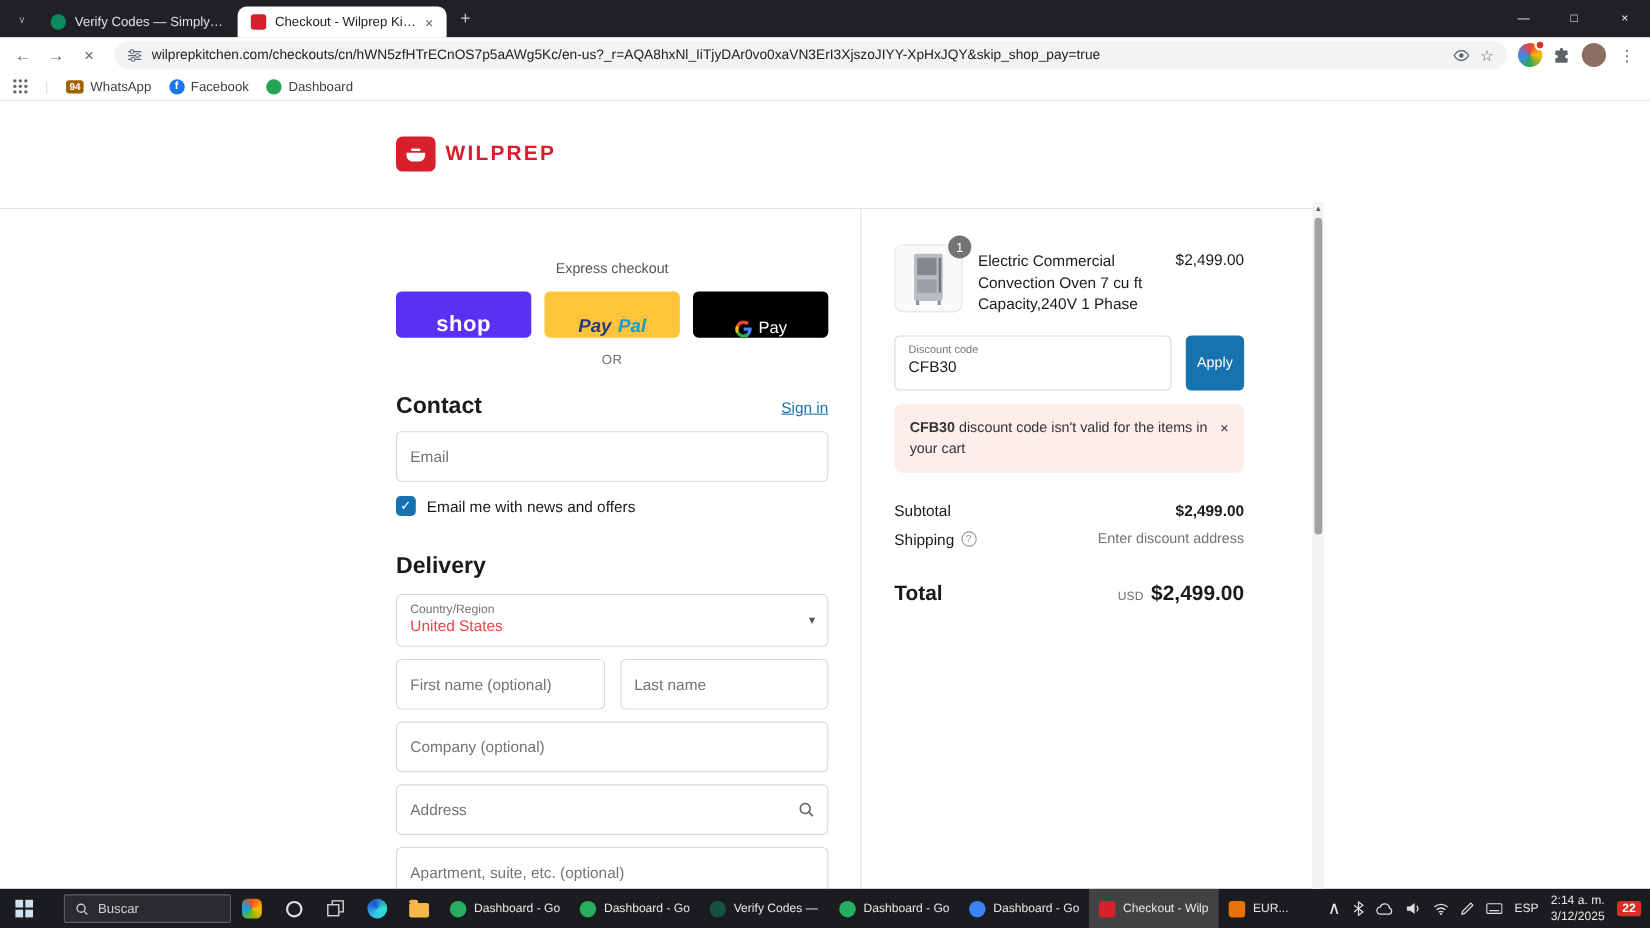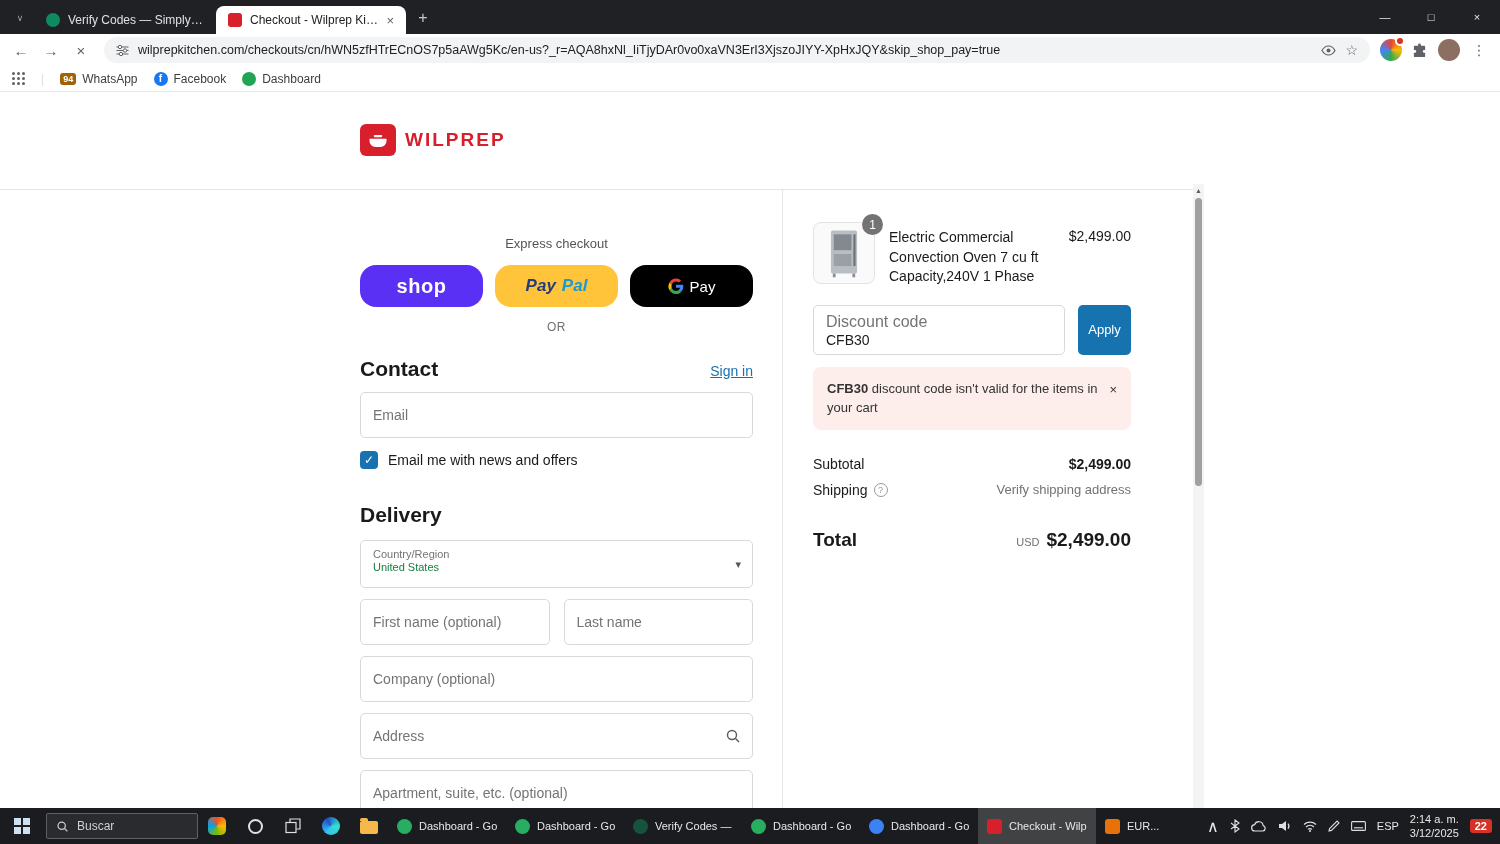--- a/index.html
+++ b/index.html
@@ -47,55 +47,55 @@
 
 .page{position:absolute;top:92px;left:0;width:1204px;height:716px;background:#fff;overflow:hidden}
 .site-header{height:98px;border-bottom:1px solid #e4e4e4;position:relative}
 .logo{position:absolute;left:360px;top:32px;display:flex;align-items:center;gap:9px}
 .logo-mark{width:36px;height:32px;background:#d7202c;border-radius:6px;display:flex;align-items:center;justify-content:center}
 .logo-text{color:#d7202c;font-weight:800;font-size:19px;letter-spacing:2px}
 
 .main-left{position:absolute;left:360px;top:114px;width:393px}
 .express-title{margin-top:30px;text-align:center;font-size:13px;color:#545454}
 .express-buttons{margin-top:14px;display:flex;gap:12px;height:42px}
-.exp{flex:1;border:none;border-radius:16px;display:flex;align-items:center;justify-content:center;gap:6px;cursor:pointer}
+.exp{flex:1;border:none;border-radius:5px;display:flex;align-items:flex-end;justify-content:center;gap:6px;cursor:pointer}
 .exp.shoppay{background:#5a31f4;color:#fff;font-size:20px;font-weight:700;letter-spacing:.5px}
 .exp.paypal{background:#ffc439;font-size:17px;font-style:italic;font-weight:800}
 .pp1{color:#253b80}.pp2{color:#179bd7}
 .exp.gpay{background:#000;color:#fff;font-size:15px;font-weight:500}
 .or{margin-top:13px;text-align:center;font-size:12px;color:#707070;letter-spacing:.5px}
 .section-head{margin-top:23px;display:flex;align-items:baseline;justify-content:space-between}
 h2{font-size:21px;color:#1a1a1a;font-weight:600}
 .link{color:#1773b0;font-size:14px;text-decoration:underline;cursor:pointer}
 .field{width:100%;height:46px;border:1px solid #d9d9d9;border-radius:5px;padding:0 12px;font-size:14px;color:#1a1a1a;margin-top:11px;background:#fff;outline:none}
 .field::placeholder{color:#747474}
 .check-row{margin-top:13px;display:flex;align-items:center;gap:10px;font-size:14px;color:#1a1a1a;cursor:pointer}
 .checkbox{width:18px;height:18px;border-radius:4px;background:#1773b0;color:#fff;font-size:12px;display:flex;align-items:center;justify-content:center;flex:none}
 .delivery-h{margin-top:34px}
 .select-field{position:relative;margin-top:13px;height:48px;border:1px solid #d9d9d9;border-radius:5px;padding:7px 12px 0;cursor:pointer;background:#fff}
 .select-field label{font-size:11px;color:#747474;display:block;cursor:pointer}
-.select-field .val{font-size:11px;color:#15803d;margin-top:1px}
+.select-field .val{font-size:14px;color:#ef4444;margin-top:1px}
 .select-field .chev{position:absolute;right:11px;top:50%;transform:translateY(-50%);color:#555;font-size:11px}
 .row2,.row3{display:flex;gap:14px}
 .row2 > *,.row3 > *{flex:1;min-width:0}
 .addr-wrap{position:relative;margin-top:11px}
 .addr-wrap .field{margin-top:0;padding-right:36px}
 .addr-wrap svg{position:absolute;right:12px;top:15px}
 
 
 .main-right{position:absolute;left:782px;top:98px;width:707px;height:618px;border-left:1px solid #e4e4e4;padding:32px 0 0 30px;background:#fff}
 .sum-inner{width:318px}
 .prod-row{display:flex;align-items:flex-start;gap:14px}
 .thumb{position:relative;width:62px;height:62px;border:1px solid #e3e3e3;border-radius:8px;background:#fafafa;flex:none;display:flex;align-items:center;justify-content:center}
 .qty-badge{position:absolute;top:-9px;right:-9px;width:21px;height:21px;border-radius:50%;background:rgba(108,108,108,.95);color:#fff;font-size:12px;display:flex;align-items:center;justify-content:center}
 .prod-title{flex:1;font-size:14px;line-height:1.4;color:#1a1a1a;margin-top:6px}
 .prod-price{font-size:14px;color:#1a1a1a;margin-top:6px}
 .discount-row{margin-top:18px;display:flex;gap:13px}
 .float-field{flex:1;height:50px;border:1px solid #d9d9d9;border-radius:5px;padding:7px 12px 0;background:#fff}
-.float-field label{font-size:16px;color:#747474;display:block}
+.float-field label{font-size:10px;color:#747474;display:block}
 .float-field input{border:none;outline:none;font-size:14px;color:#1a1a1a;width:100%;padding:0;margin-top:1px;background:transparent}
 .apply-btn{width:53px;height:50px;border:none;border-radius:5px;background:#1773b0;color:#fff;font-size:13px;cursor:pointer;flex:none}
 .error-box{margin-top:12px;background:#fdeeec;border-radius:8px;padding:12px 14px;display:flex;gap:10px;font-size:13px;color:#333;line-height:1.5}
 .err-text{flex:1}
 .err-close{cursor:pointer;color:#333;font-size:13px;margin-top:1px}
 .totals{margin-top:26px}
 .tot-row{display:flex;justify-content:space-between;align-items:center;font-size:14px;color:#1a1a1a;margin-top:10px}
 .tot-row .strong{font-weight:600}
 .ship-label{display:flex;align-items:center;gap:6px}
 .info{width:14px;height:14px;border:1px solid #999;border-radius:50%;color:#999;font-size:9px;display:flex;align-items:center;justify-content:center}
@@ -107,21 +107,21 @@
 
 .scrollbar{position:absolute;top:92px;right:0;width:11px;height:716px;background:#f4f4f4;display:flex;flex-direction:column;align-items:center;z-index:5}
 .sb-arrow{color:#606060;font-size:7px;height:13px;display:flex;align-items:center}
 .sb-thumb{width:7px;border-radius:4px;background:#a0a0a0;height:288px;margin-top:1px;cursor:pointer}
 
 
 .taskbar{position:absolute;left:0;bottom:0;width:1500px;height:36px;background:#1b1c1f;display:flex;align-items:center;color:#e8e8e8}
 .tb-start{width:44px;height:36px;display:flex;align-items:center;justify-content:center;cursor:pointer}
 .win-logo{display:grid;grid-template-columns:7px 7px;gap:2px}
 .win-logo i{width:7px;height:7px;background:#cfe0f0}
-.tb-search{width:152px;height:26px;margin-left:2px;background:#2a2b2e;border:1px solid #606060;border-radius:2px;display:flex;align-items:center;gap:8px;padding:0 9px;font-size:12px;color:#d0d0d0;cursor:text}
+.tb-search{width:152px;height:26px;margin-left:14px;background:#2a2b2e;border:1px solid #606060;border-radius:2px;display:flex;align-items:center;gap:8px;padding:0 9px;font-size:12px;color:#d0d0d0;cursor:text}
 .tb-iconbtn{width:38px;height:36px;display:flex;align-items:center;justify-content:center;cursor:pointer}
 .ico-copilot{width:18px;height:18px;border-radius:5px;background:conic-gradient(#f25022,#ffb900,#7fba00,#00a4ef,#f25022)}
 .ico-ring{width:15px;height:15px;border-radius:50%;border:2px solid #e0e0e0}
 .ico-edge{width:18px;height:18px;border-radius:50%;background:conic-gradient(from 210deg,#35c1f1,#2052cb,#30e3ca,#35c1f1)}
 .ico-folder{width:18px;height:13px;background:#f7b84b;border-radius:2px;position:relative;margin-top:3px}
 .ico-folder::before{content:"";position:absolute;top:-3px;left:0;width:8px;height:3px;background:#f7b84b;border-radius:2px 2px 0 0}
 .tb-app{height:36px;display:flex;align-items:center;gap:7px;padding:0 9px;font-size:11px;color:#e8e8e8;width:118px;cursor:pointer;flex:none}
 .tb-app .lbl{white-space:nowrap;overflow:hidden}
 .tb-app.active{background:rgba(255,255,255,.17)}
 .tb-app.small{width:74px}
@@ -329,21 +329,21 @@
         <div class="totals">
           <div class="tot-row">
             <span>Subtotal</span>
             <span class="strong">$2,499.00</span>
           </div>
           <div class="tot-row">
             <span class="ship-label">
               <span>Shipping</span>
               <span class="info">?</span>
             </span>
-            <span class="muted">Verify shipping address</span>
+            <span class="muted">Enter discount address</span>
           </div>
           <div class="tot-row total">
             <span>Total</span>
             <span class="total-amt">
               <span class="cur">USD</span>
               <span>$2,499.00</span>
             </span>
           </div>
         </div>
       </div>

